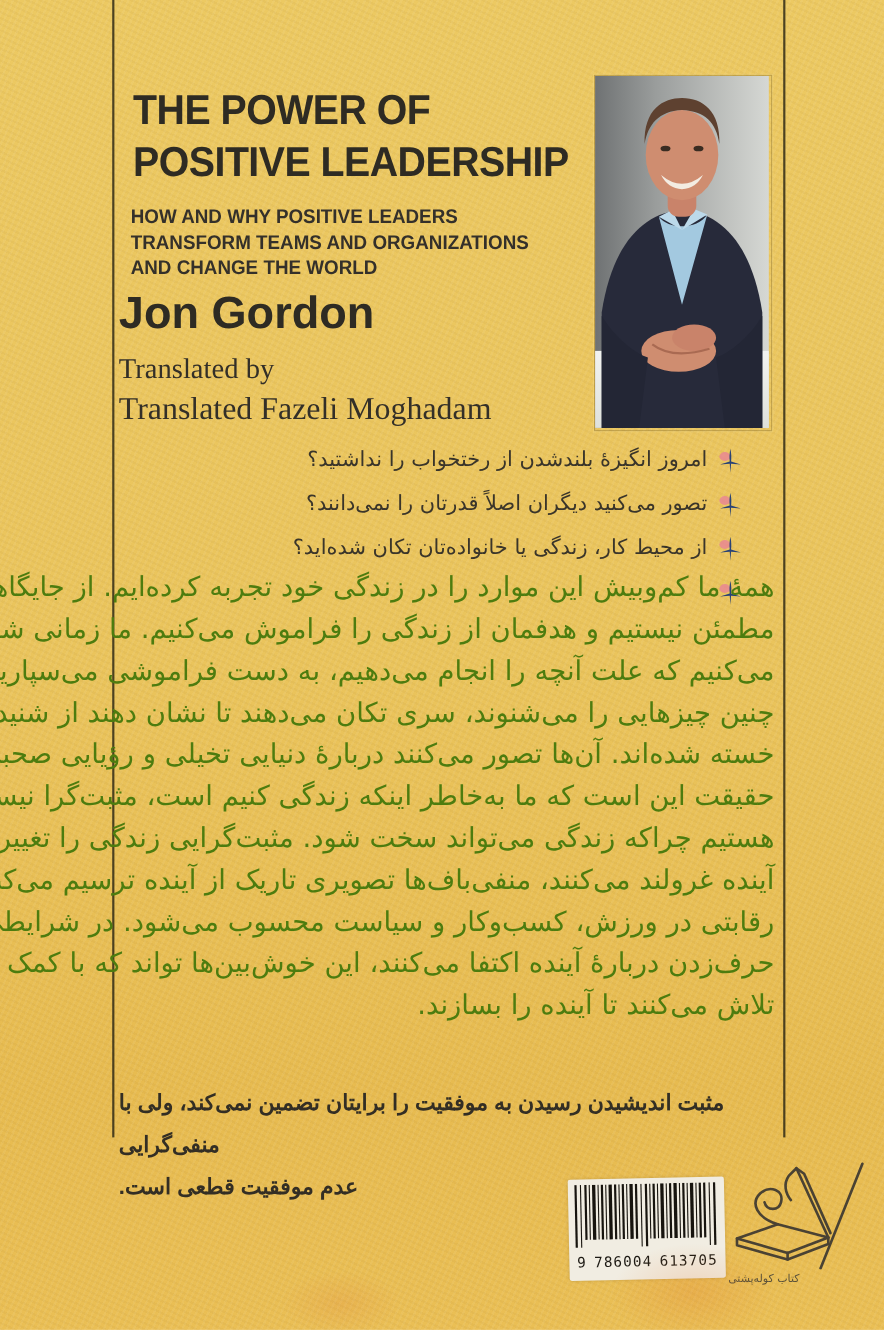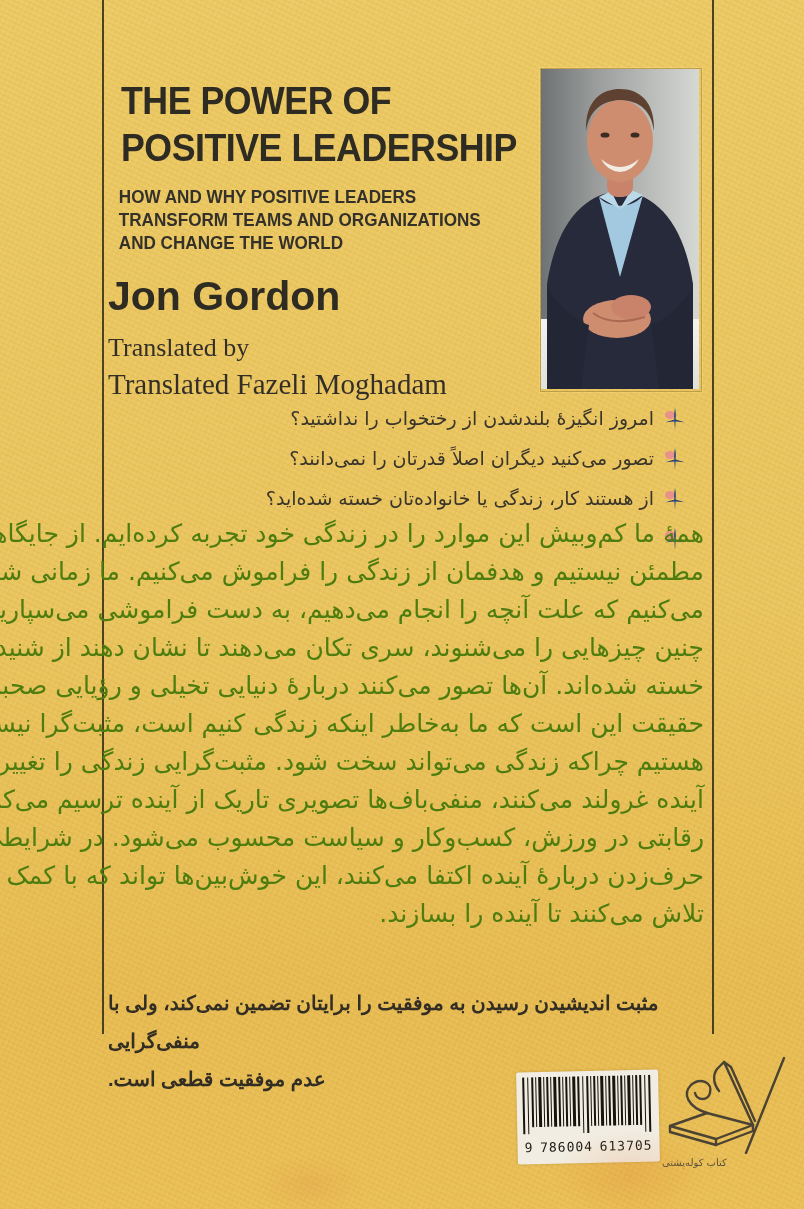--- a/index.html
+++ b/index.html
@@ -13,29 +13,29 @@
   }
   .rule-v{position:absolute;top:0;width:2px;height:1034px;background:rgba(42,36,20,0.82);}
   .rule-left{left:102px;}
   .rule-right{left:712px;}
 
   .header{position:absolute;left:108px;top:78px;width:432px;color:#2e2b23;}
   .title{font-weight:bold;font-size:38px;line-height:47px;letter-spacing:-0.5px;
          transform:scaleX(0.94);transform-origin:center;white-space:nowrap;}
   .subtitle{margin-top:14px;font-weight:bold;font-size:18px;line-height:23px;
             transform:scaleX(0.95);transform-origin:center;color:#34302a;}
-  .author{margin-top:18px;font-weight:bold;font-size:41px;line-height:46px;}
+  .author{margin-top:6px;font-weight:bold;font-size:41px;line-height:46px;}
   .translated-by{margin-top:14px;font-family:"Liberation Serif",serif;font-size:26px;line-height:30px;color:#332f28;}
   .translator{margin-top:4px;font-family:"Liberation Serif",serif;font-size:29px;line-height:34px;color:#332f28;white-space:nowrap;}
 
   .photo{position:absolute;left:540px;top:68px;width:160px;height:322px;
          border:1px solid rgba(110,85,30,0.35);box-shadow:0 0 0 1px rgba(255,230,150,0.25);}
   .photo svg{display:block;}
 
-  .questions{position:absolute;left:124px;top:398px;width:562px;direction:rtl;}
+  .questions{position:absolute;left:113px;top:398px;width:562px;direction:rtl;}
   .q-row{display:flex;align-items:center;height:40px;gap:10px;}
   .q-icon{width:22px;height:24px;flex:0 0 22px;position:relative;top:1px;}
   .q-text{font-family:"DejaVu Sans",sans-serif;font-size:19px;color:#3a352a;white-space:nowrap;}
 
   .body-text{position:absolute;left:108px;top:515px;width:596px;direction:rtl;
              font-family:"DejaVu Sans",sans-serif;font-size:25px;color:#4d7c0f;}
   .b-line{height:38px;line-height:38px;text-align:justify;text-align-last:justify;white-space:nowrap;}
   .b-line.last{text-align:left;text-align-last:right;}
 
   .quote{position:absolute;left:108px;top:984px;width:596px;direction:rtl;text-align:left;
@@ -131,21 +131,21 @@
       <ellipse cx="6" cy="8" rx="5" ry="4" fill="#e87f9a" opacity="0.75"></ellipse>
       <path d="M11,1 C12,6 12,9 11.6,12.5 L20.5,15.2 L11.6,14.6 L11,23 L10.4,14.6 L1.5,15.2 L10.4,12.5 C10,9 10,6 11,1 Z" fill="#2a4375"></path>
     </svg>
     <span class="q-text">تصور می‌کنید دیگران اصلاً قدرتان را نمی‌دانند؟</span>
   </div>
   <div class="q-row">
     <svg class="q-icon" viewBox="0 0 22 24">
       <ellipse cx="6" cy="8" rx="5" ry="4" fill="#e87f9a" opacity="0.75"></ellipse>
       <path d="M11,1 C12,6 12,9 11.6,12.5 L20.5,15.2 L11.6,14.6 L11,23 L10.4,14.6 L1.5,15.2 L10.4,12.5 C10,9 10,6 11,1 Z" fill="#2a4375"></path>
     </svg>
-    <span class="q-text">از هستند کار، زندگی یا خانواده‌تان خسته شده‌اید؟</span>
+    <span class="q-text">از محیط کار، زندگی یا خانواده‌تان تکان شده‌اید؟</span>
   </div>
   <div class="q-row">
     <svg class="q-icon" viewBox="0 0 22 24">
       <ellipse cx="6" cy="8" rx="5" ry="4" fill="#e87f9a" opacity="0.75"></ellipse>
       <path d="M11,1 C12,6 12,9 11.6,12.5 L20.5,15.2 L11.6,14.6 L11,23 L10.4,14.6 L1.5,15.2 L10.4,12.5 C10,9 10,6 11,1 Z" fill="#2a4375"></path>
     </svg>
   </div>
 </div>
 
 <div class="body-text">

